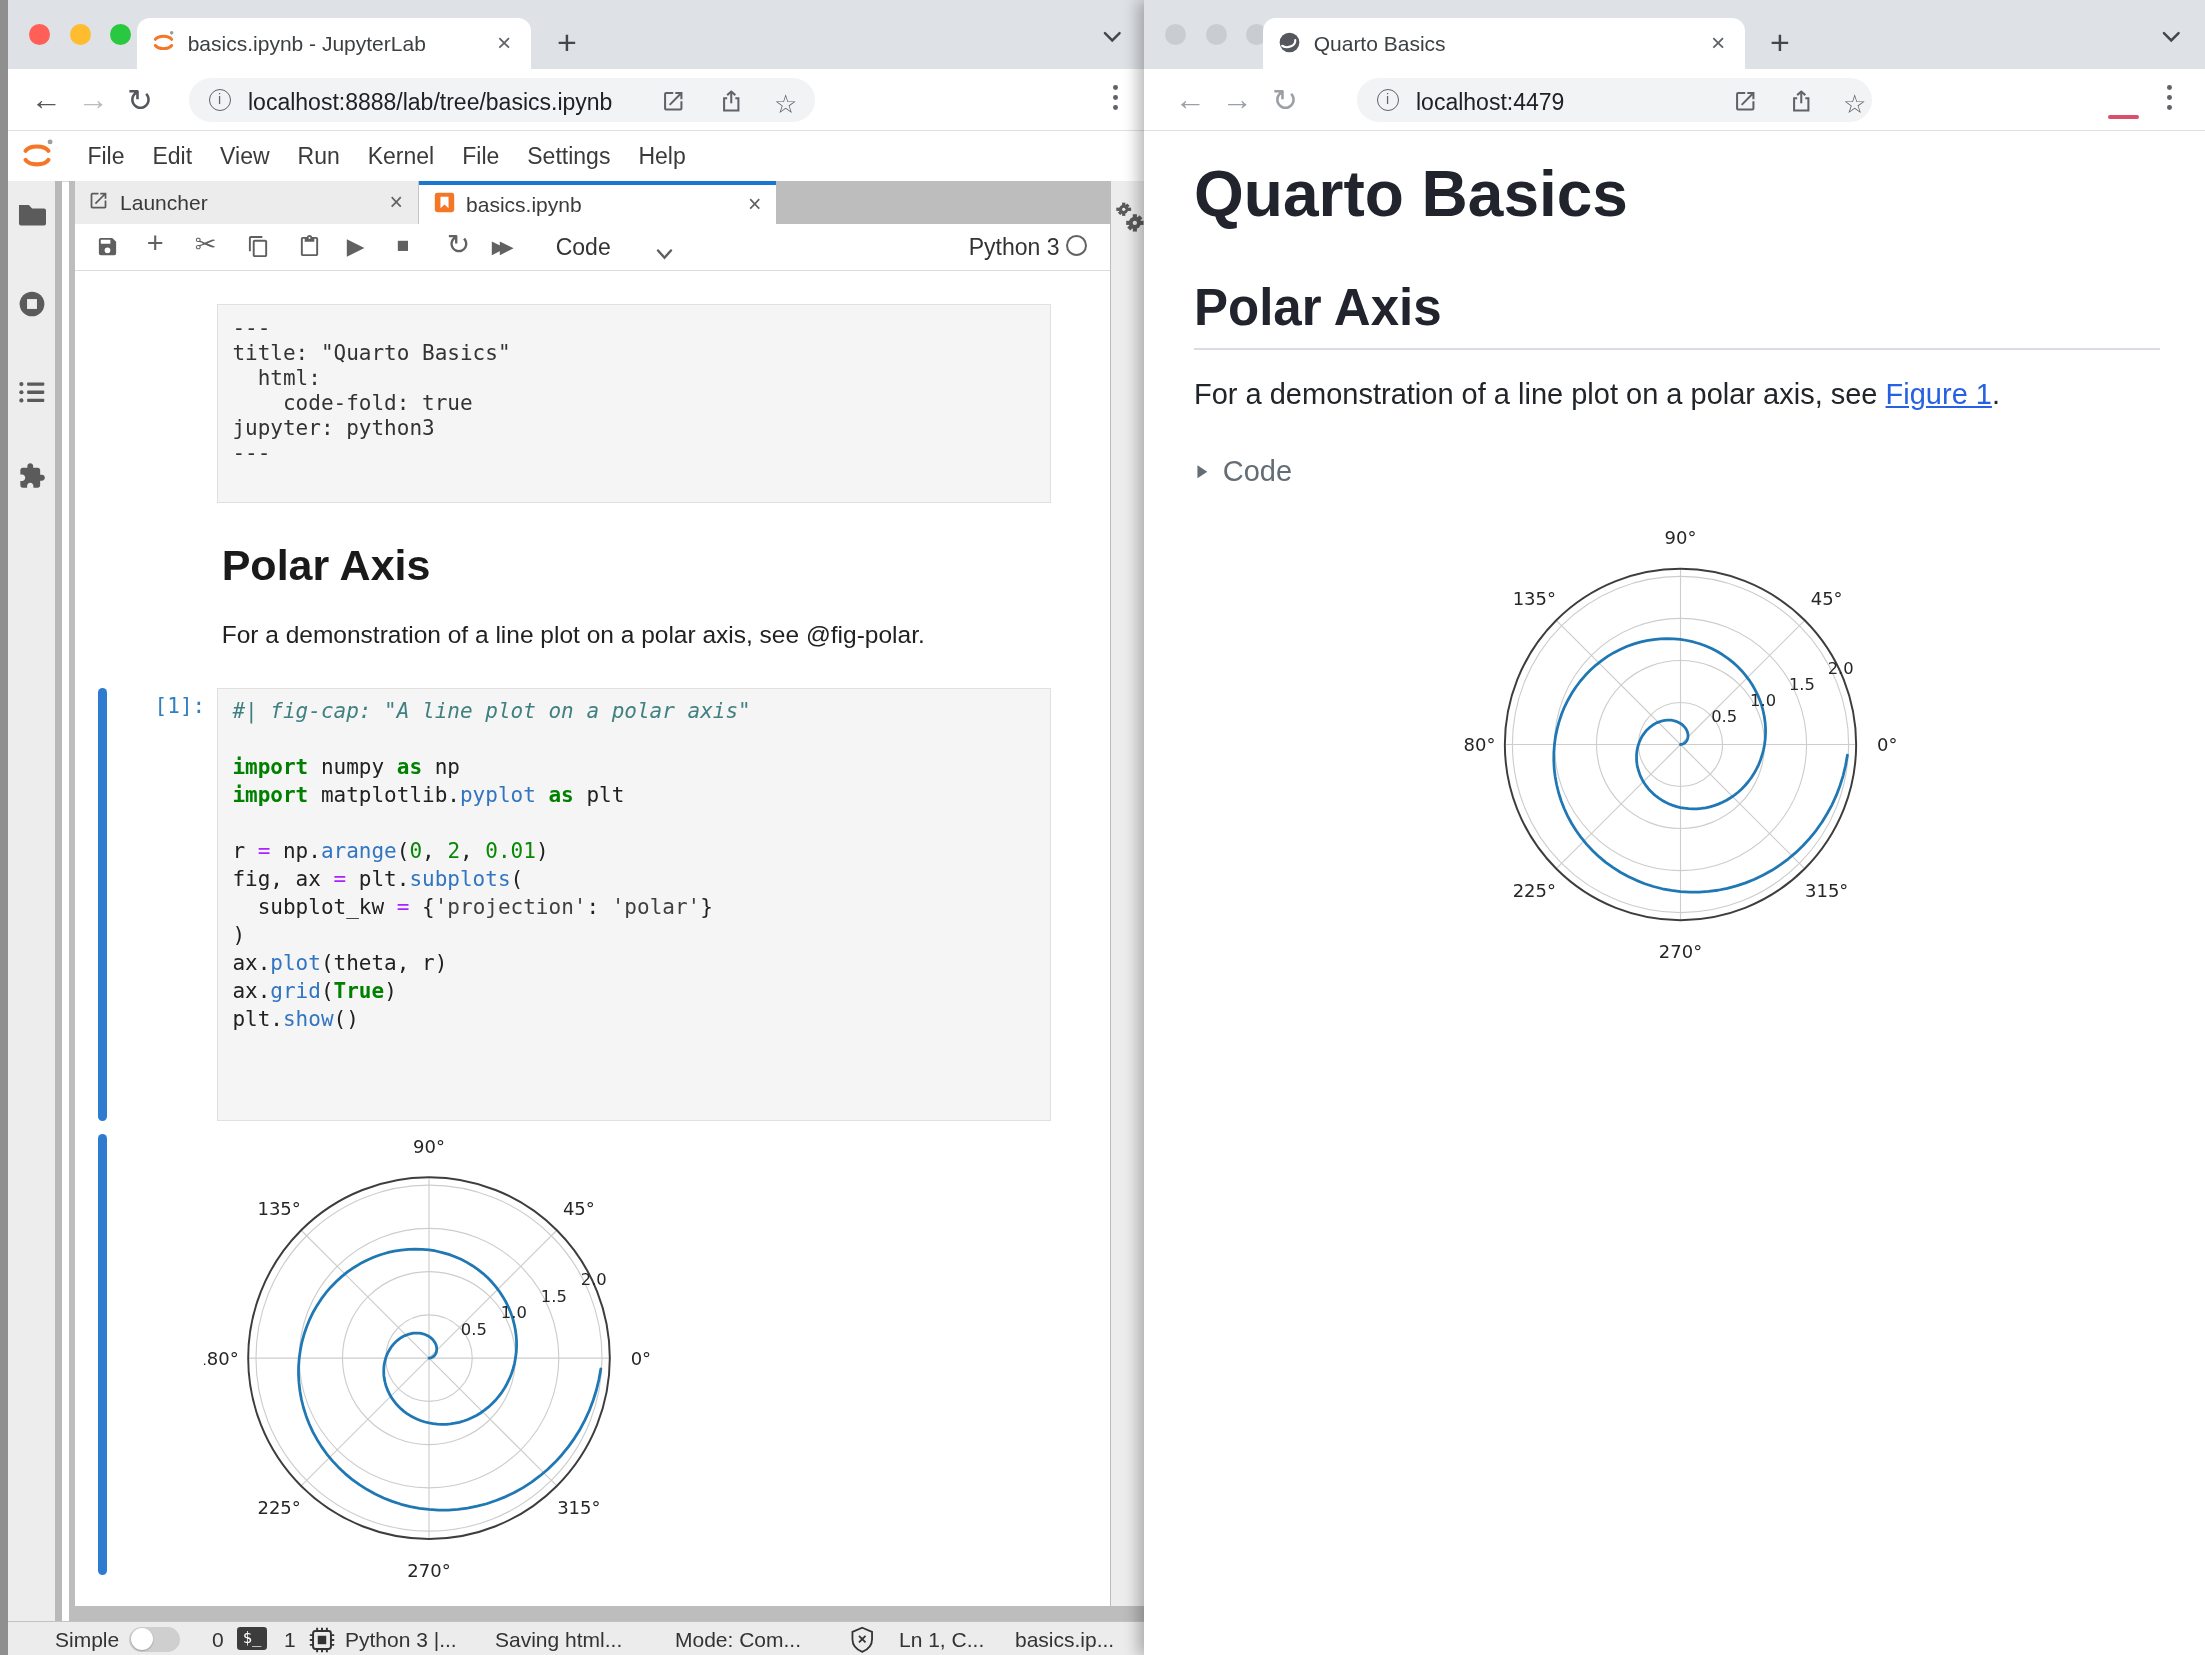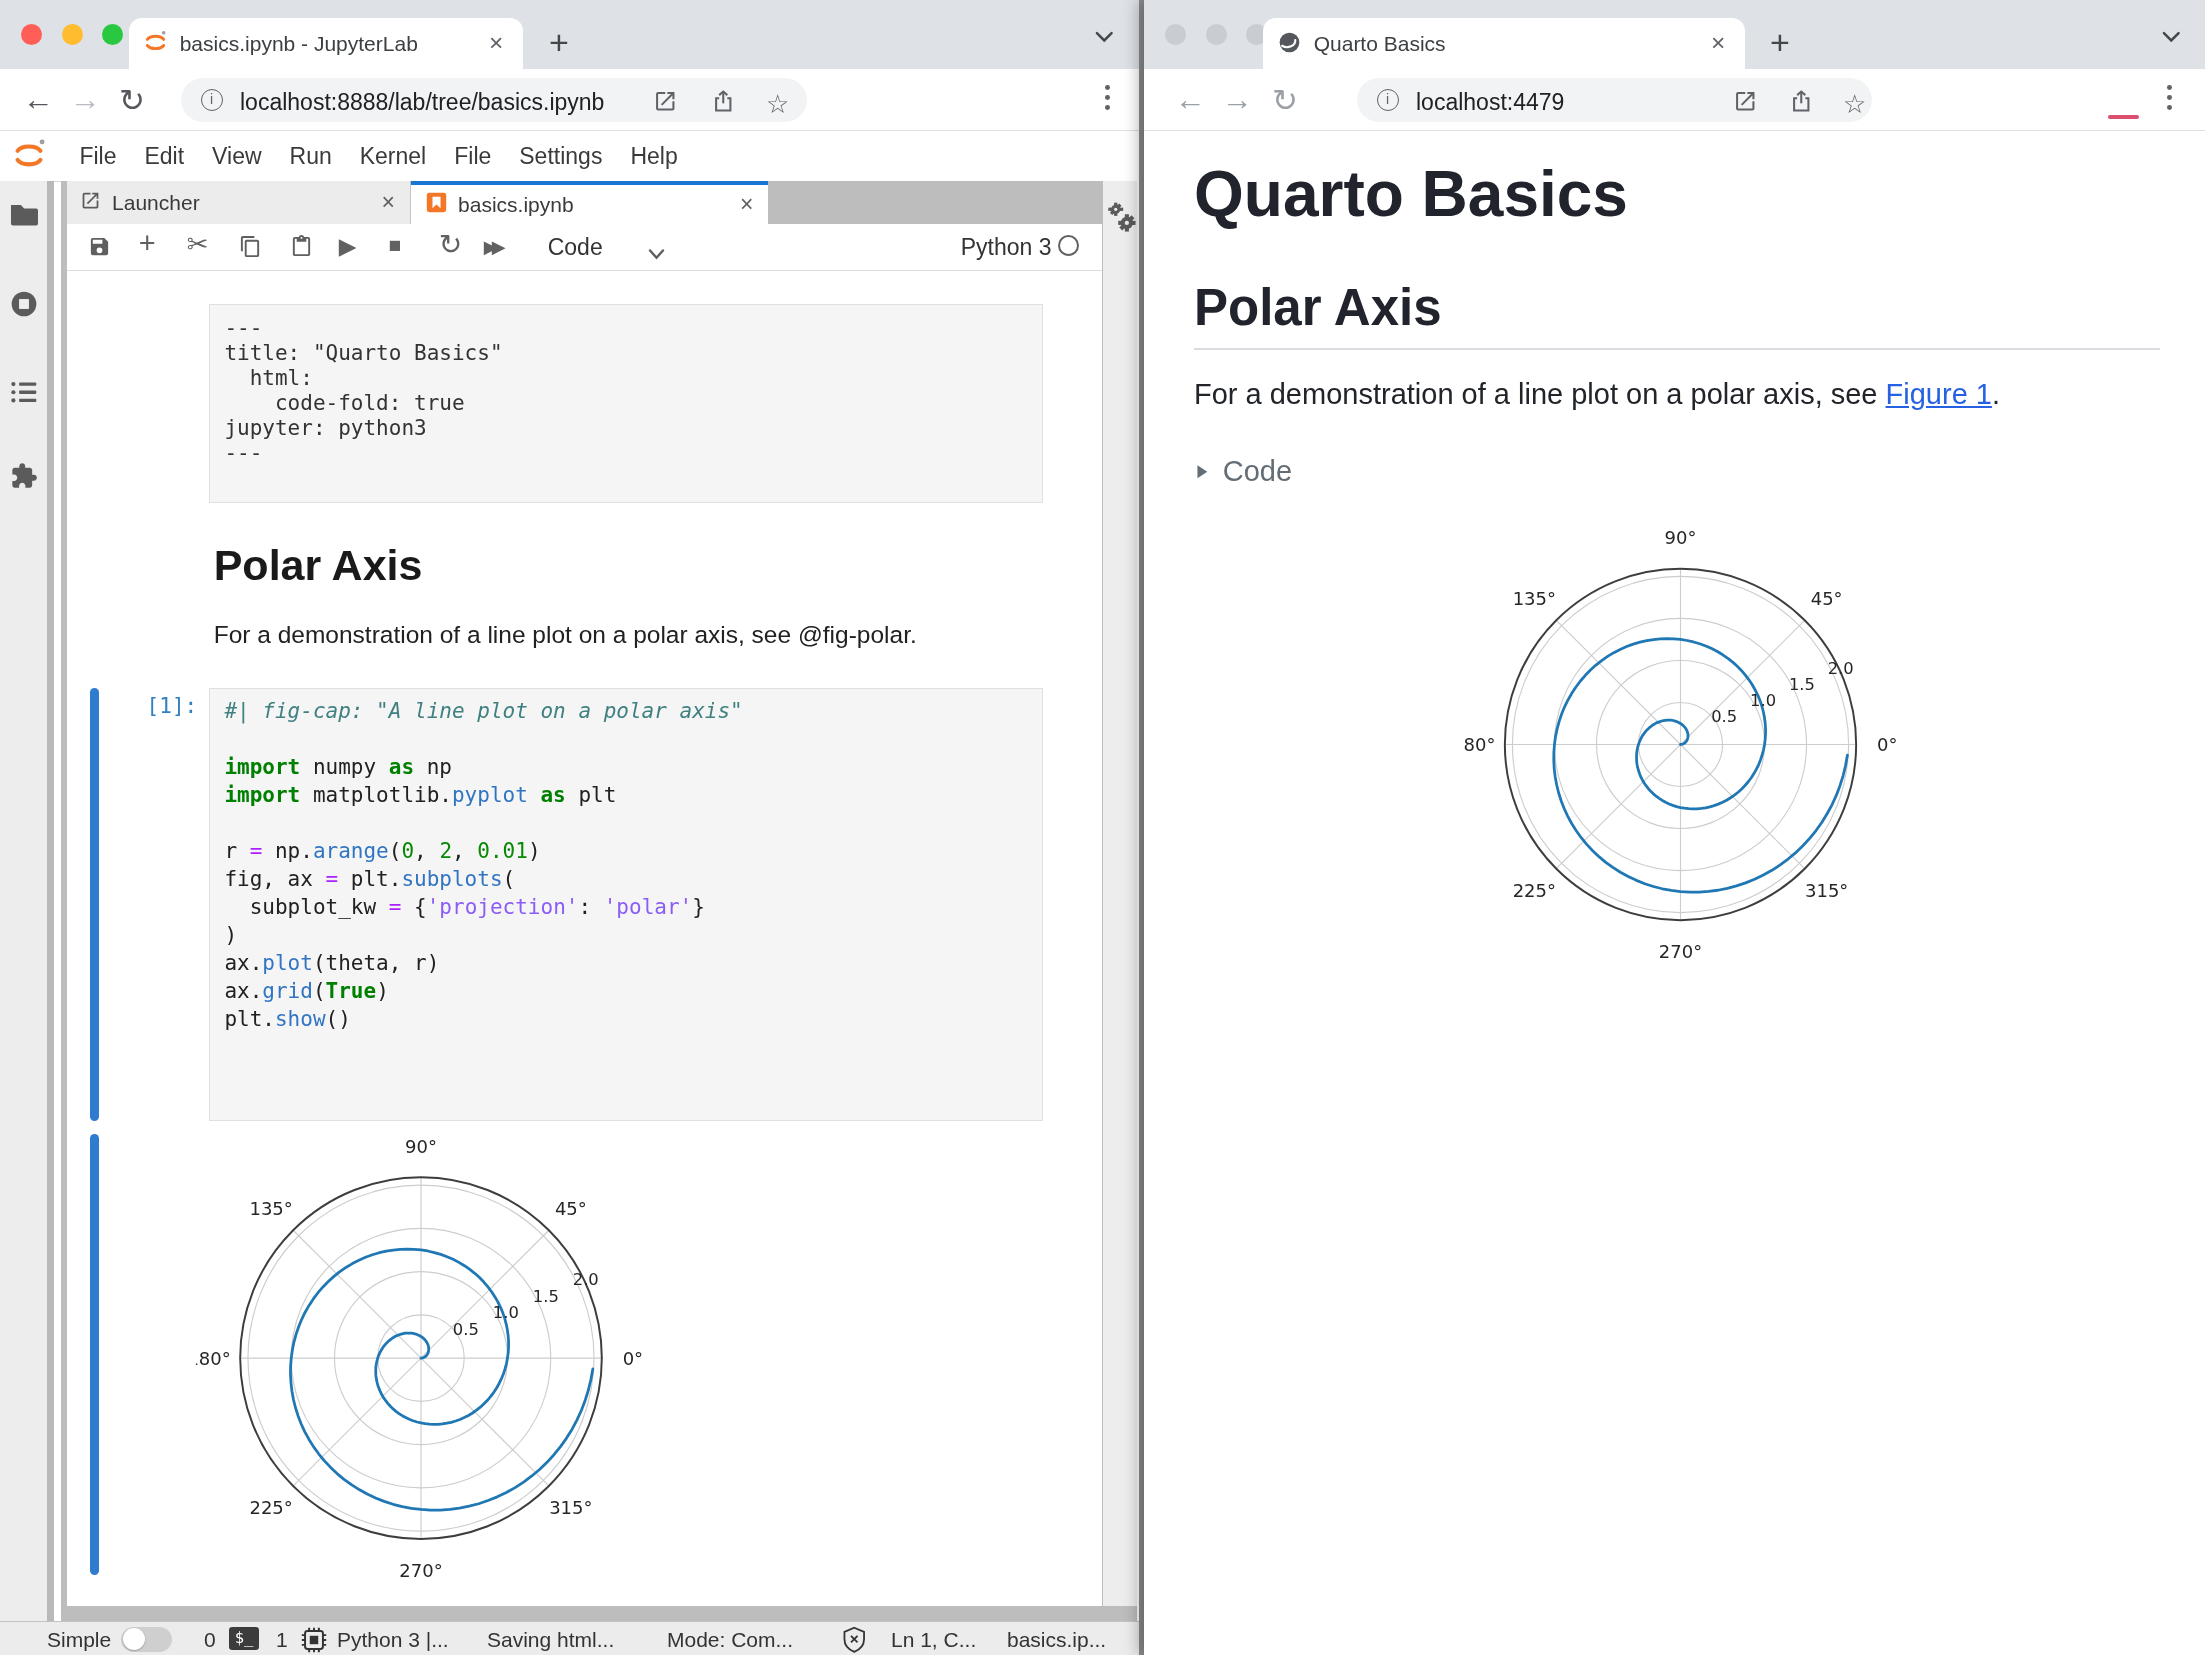--- a/index.html
+++ b/index.html
@@ -1,19 +1,19 @@
 <!DOCTYPE html>
 <html style="font-size:13px"><head>
 <meta charset="utf-8">
 <style>
   * { margin:0; padding:0; box-sizing:border-box; }
   html,body { width:2205px; height:1656px; overflow:hidden; background:#8f8f8f;
               font-family:"Liberation Sans", sans-serif; }
   .window { position:absolute; top:0; height:1656px; background:#fff; }
-  #win-left  { left:0; width:1139px; }
+  #win-left  { left:8px; width:1139px; }
   #win-right { left:1144px; width:1061px; box-shadow:-6.5px 0 14.7px rgba(0,0,0,.28); }
 
   
   .titlebar { position:absolute; left:0; top:0; right:0; height:69px; background:#dee1e6; }
   .lights { position:absolute; left:21px; top:24px; display:flex; gap:19.6px; }
   .light { width:21px; height:21px; border-radius:50%; }
   .chrome-tab { position:absolute; top:18px; height:51px; background:#fff;
                 border-radius:13px 13px 0 0; display:flex; align-items:center; padding:0 14.7px; }
   .tab-title { font-size:21px; color:#3c4043; white-space:nowrap; overflow:hidden;
                flex:1; margin:0 13px; }
@@ -63,21 +63,21 @@
   #yaml-cell .line { min-height:25px; line-height:25px; color:#333; }
   .cell-bar { position:absolute; left:23px; width:9.8px; border-radius:4.9px; background:#2e7bcf; }
   .prompt { position:absolute; left:24.5px; width:106px; text-align:right;
             font-family:"DejaVu Sans Mono", monospace; font-size:21px; color:#307fc1; }
   #code-cell { top:417px; height:433px; padding:8.2px 14.7px; }
   .tk-cm { color:#408080; font-style:italic; }
   .tk-kw { color:#008000; font-weight:bold; }
   .tk-fn { color:#3175c2; }
   .tk-num { color:#088804; }
   .tk-op { color:#aa22ff; }
-  .tk-str { color:#8b5cf6; }
+  .tk-str { color:#404040; }
   .md-h1 { position:absolute; left:147px; top:270px; font-size:43px; font-weight:600; color:#1a1a1a; }
   .md-p  { position:absolute; left:147px; top:350px; font-size:24.5px; color:#212121; }
 
   .statusbar { position:absolute; left:0; bottom:0; right:0; height:35px; background:#ececec;
                border-top:0.8px solid #c2c2c2; font-size:21px; color:#333; }
   .sb-item { position:absolute; top:5.7px; white-space:nowrap; }
   .toggle { position:absolute; top:4.9px; width:51px; height:25px; border-radius:13px; background:#cfcfcf; }
   .toggle .knob { position:absolute; left:1.6px; top:1.6px; width:22px; height:22px; border-radius:50%;
                   background:#fff; box-shadow:0 0.8px 1.6px rgba(0,0,0,.3); }
   .term-badge { position:absolute; top:4.9px; background:#3c3c3c; color:#fff; border-radius:3.3px;

